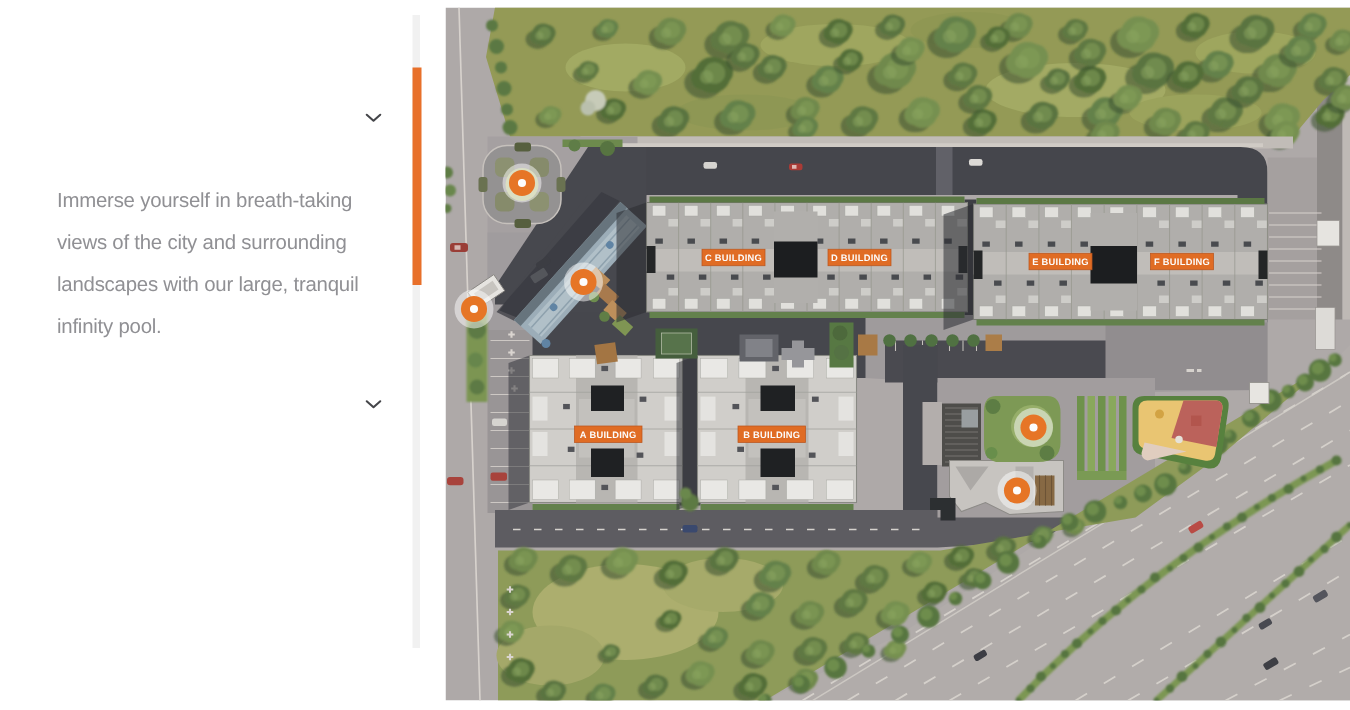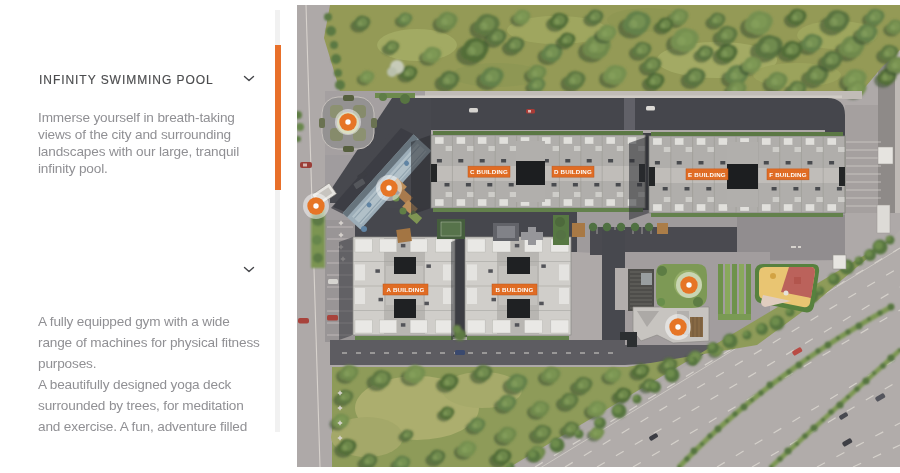--- a/index.html
+++ b/index.html
@@ -6,34 +6,32 @@
   body{width:900px;height:473px;background:#ffffff;font-family:"Liberation Sans",sans-serif;overflow:hidden;position:relative;}
   .h{position:absolute;left:39px;color:#4b4c4e;font-size:12px;font-weight:500;letter-spacing:0.95px;-webkit-text-stroke:0.15px #4b4c4e;}
   .p{position:absolute;left:38px;color:#909094;font-size:13.6px;line-height:21px;font-weight:400;letter-spacing:-0.15px;}
   .chev{position:absolute;width:10px;height:6px;}
 </style>
 </head>
 <body>
 
 <div style="position:absolute;left:0;top:0;width:297px;height:473px;background:#ffffff;">
 
-  <div class="h" style="top:73px;">INFINITY SWIMMING POOL</div>
 
   <svg class="chev" style="left:243px;top:74.5px;width:12px;height:7px;" viewBox="0 0 12 7">
       <polyline points="1.5,1.5 6,5.5 10.5,1.5" fill="none" stroke="#45464a" stroke-width="1.4" stroke-linecap="round" stroke-linejoin="round"></polyline>
     </svg>
 
-  <div class="p" style="top:109px;line-height:17px;">Immerse yourself in breath-taking<br>views of the city and surrounding<br>landscapes with our large, tranquil<br>infinity pool.</div>
+  <div class="p" style="top:120px;line-height:28px;">Immerse yourself in breath-taking<br>views of the city and surrounding<br>landscapes with our large, tranquil<br>infinity pool.</div>
 
 
   <svg class="chev" style="left:243px;top:265.5px;width:12px;height:7px;" viewBox="0 0 12 7">
       <polyline points="1.5,1.5 6,5.5 10.5,1.5" fill="none" stroke="#45464a" stroke-width="1.4" stroke-linecap="round" stroke-linejoin="round"></polyline>
     </svg>
 
-  <div class="p" style="top:311px;">A fully equipped gym with a wide<br>range of machines for physical fitness<br>purposes.<br>A beautifully designed yoga deck<br>surrounded by trees, for meditation<br>and exercise. A fun, adventure filled</div>
 
   <div style="position:absolute;left:275px;top:10px;width:5px;height:422px;background:#f1f1f1;"></div>
 
   <div style="position:absolute;left:275px;top:45px;width:6px;height:145px;background:#e8702a;"></div>
 </div>
 
 <svg style="position:absolute;left:297px;top:5px;filter:blur(0.45px) saturate(0.93) brightness(0.99);" width="603" height="462" viewBox="0 0 603 462">
 <defs>
       <filter id="soft" x="-20%" y="-20%" width="140%" height="140%">
         <feGaussianBlur stdDeviation="1.3"></feGaussianBlur>

